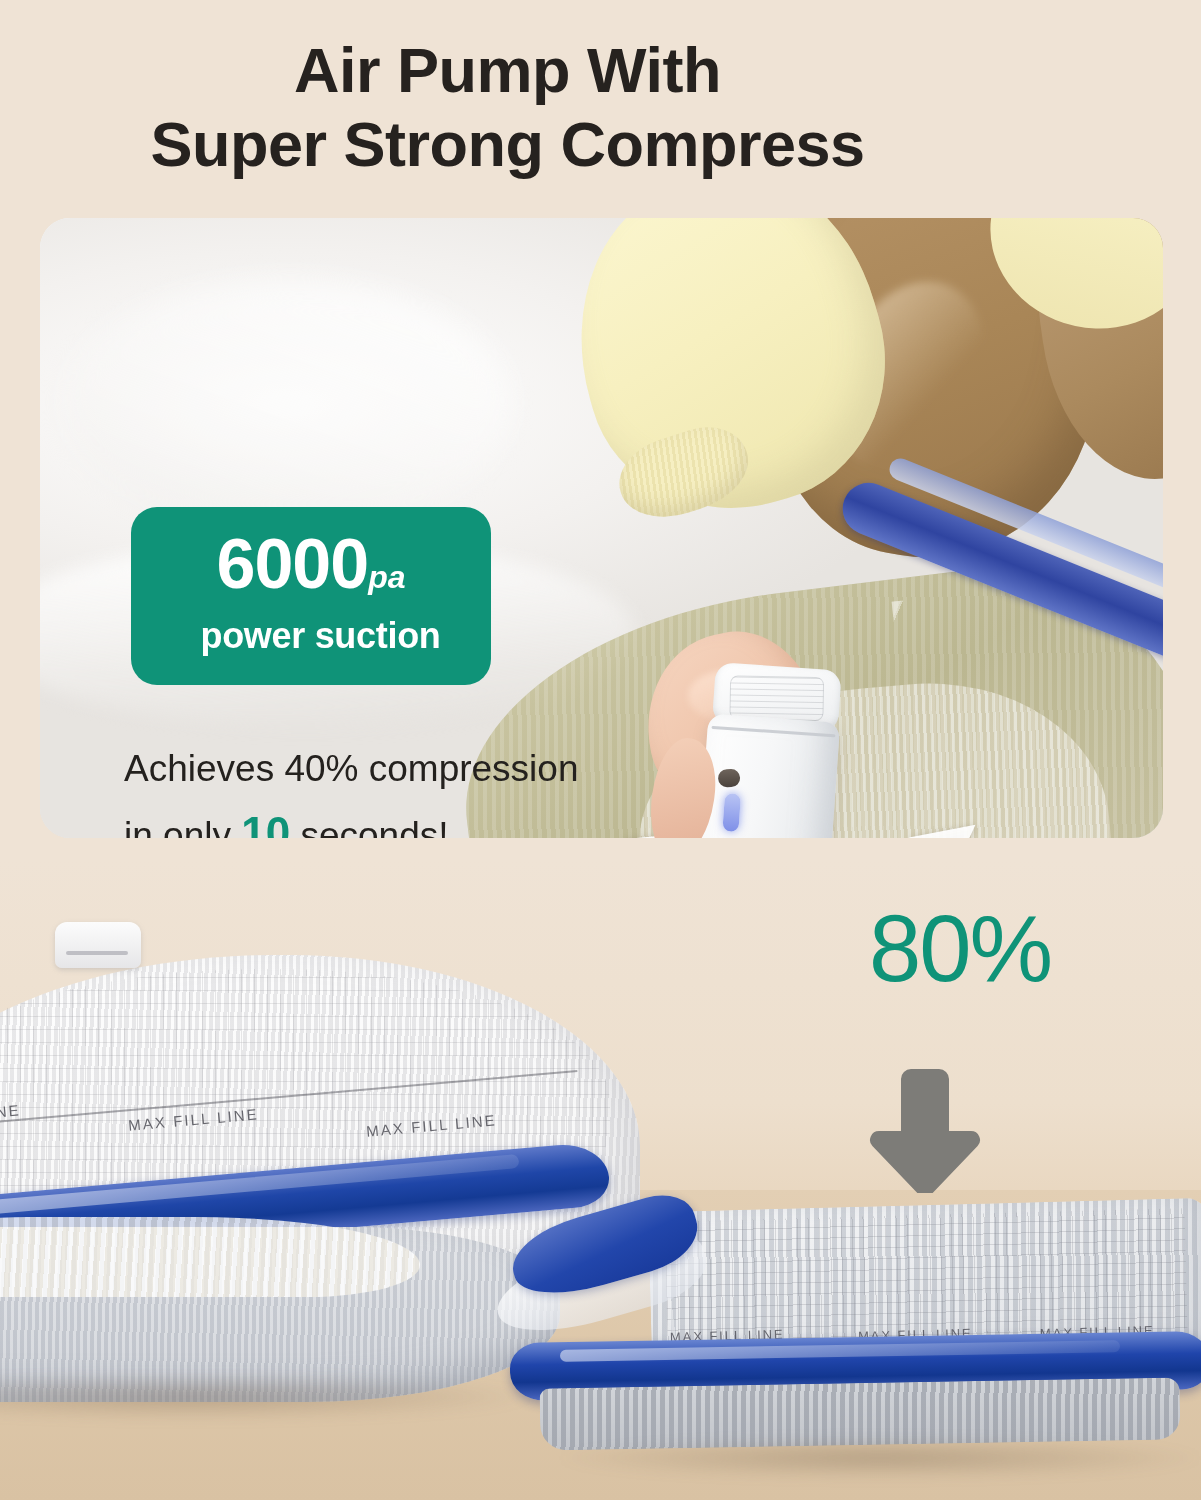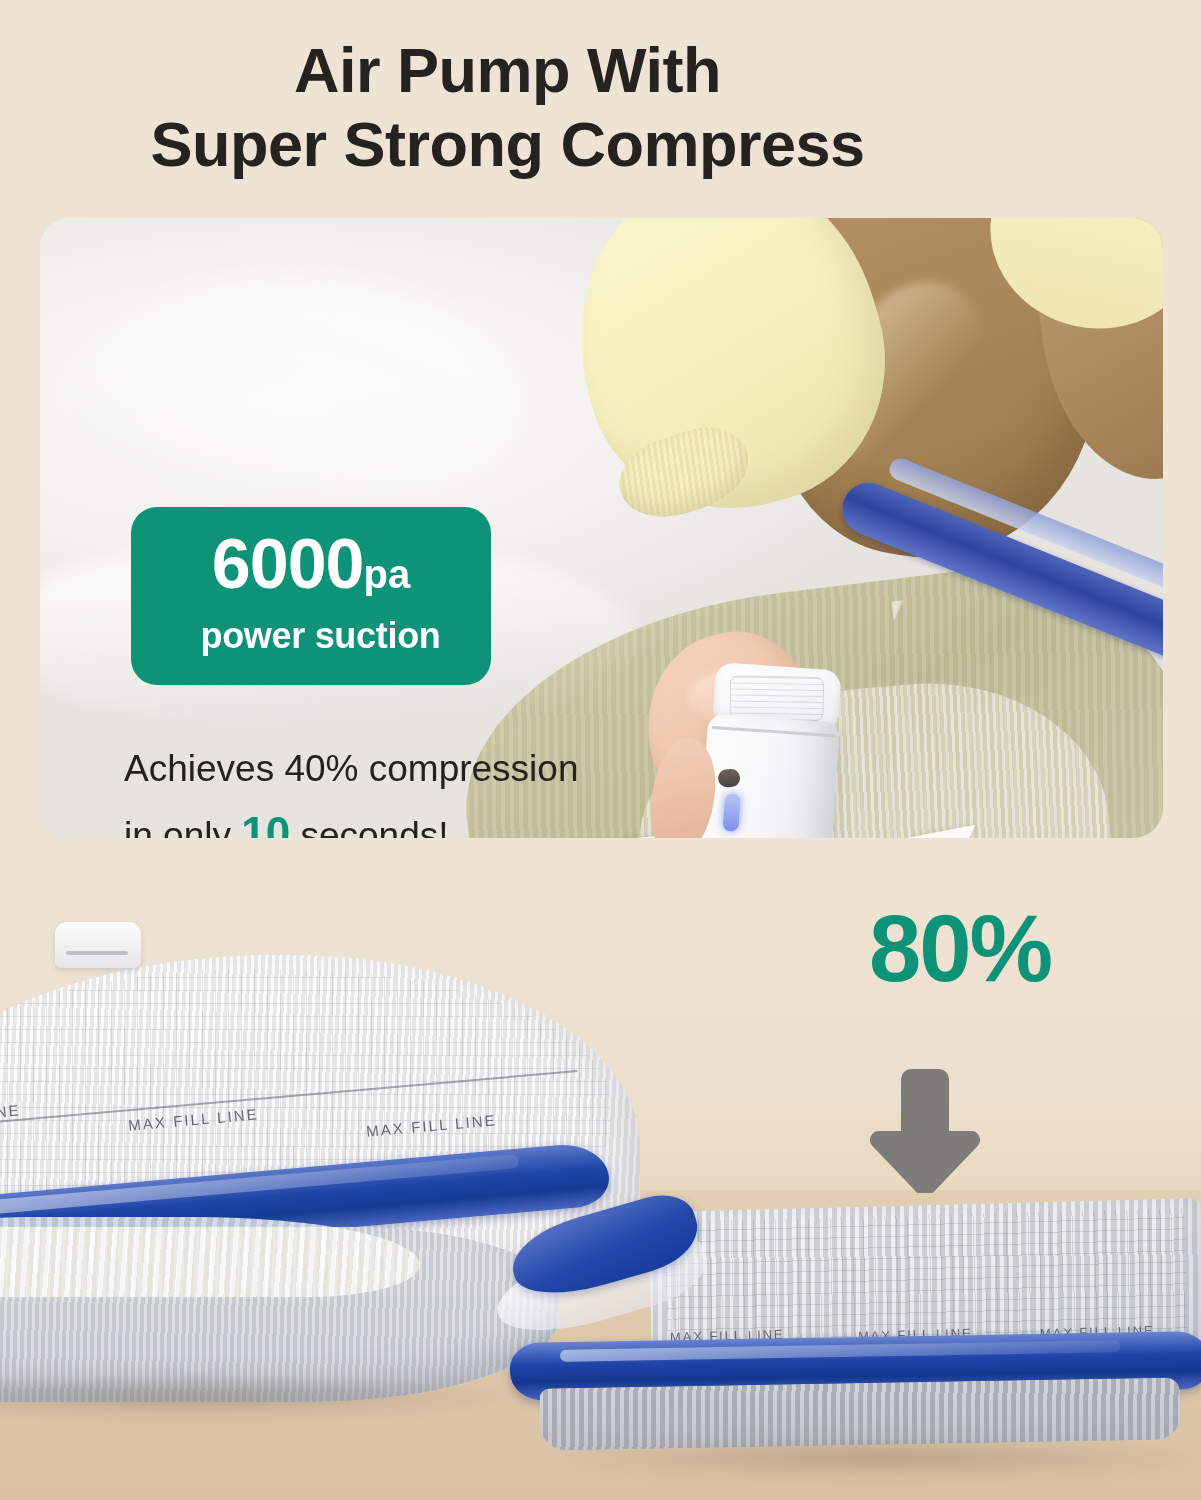--- a/index.html
+++ b/index.html
@@ -182,21 +182,21 @@
     background:#0f9378;
     border-radius:26px;
     color:#fff;
     padding:22px 0 0 0;
     text-align:center;
   }
   .badge .row1 {
     font-size:70px; font-weight:bold; line-height:1;
     letter-spacing:-1px;
   }
-  .badge .unit { font-size:40px; font-weight:bold; letter-spacing:0; }
+  .badge .unit { font-size:32px; font-weight:bold; letter-spacing:0;font-style:italic; }
   .badge .row2 {
     margin-top:16px; font-size:36px; font-weight:bold; letter-spacing:-0.3px;padding-left:19px;
   }
 
   
   .claim {
     position:absolute; left:84px; top:522px;
     width:540px; color:#24211e;
     font-size:37px; line-height:1.58; font-weight:normal;
   }
@@ -214,21 +214,21 @@
   }
 
   
   .callout {
     position:absolute; left:760px; top:38px; width:400px; text-align:center;
   }
   .callout .line1 {
     color:#24211e; font-size:43px; font-weight:normal; letter-spacing:-0.4px;
   }
   .callout .line2 {
-    color:#0f9378; font-size:94px; font-weight:bold; line-height:1.05;
+    color:#0f9378; font-size:94px; font-weight:normal; line-height:1.05;
     letter-spacing:-2px; margin-top:2px;
   }
   .arrow-down {
     position:absolute; left:845px; top:1063px; width:140px; height:130px;
   }
 
   
   .inflated {
     position:absolute; left:-120px; top:955px;
     width:780px; height:470px;

